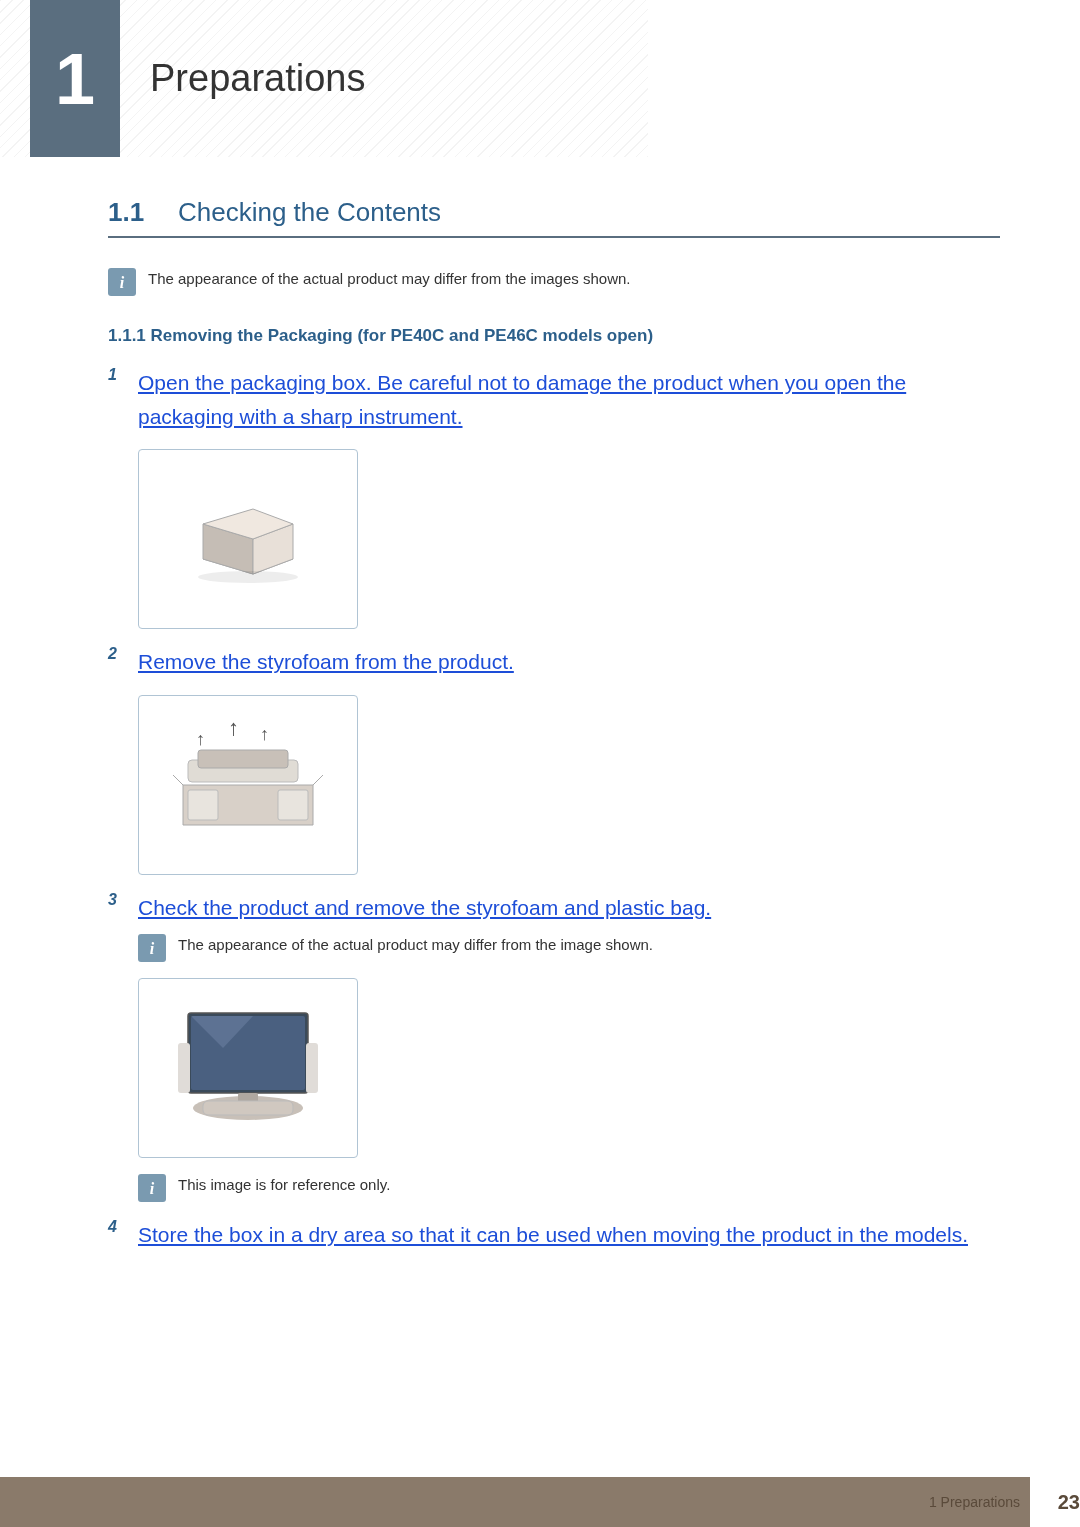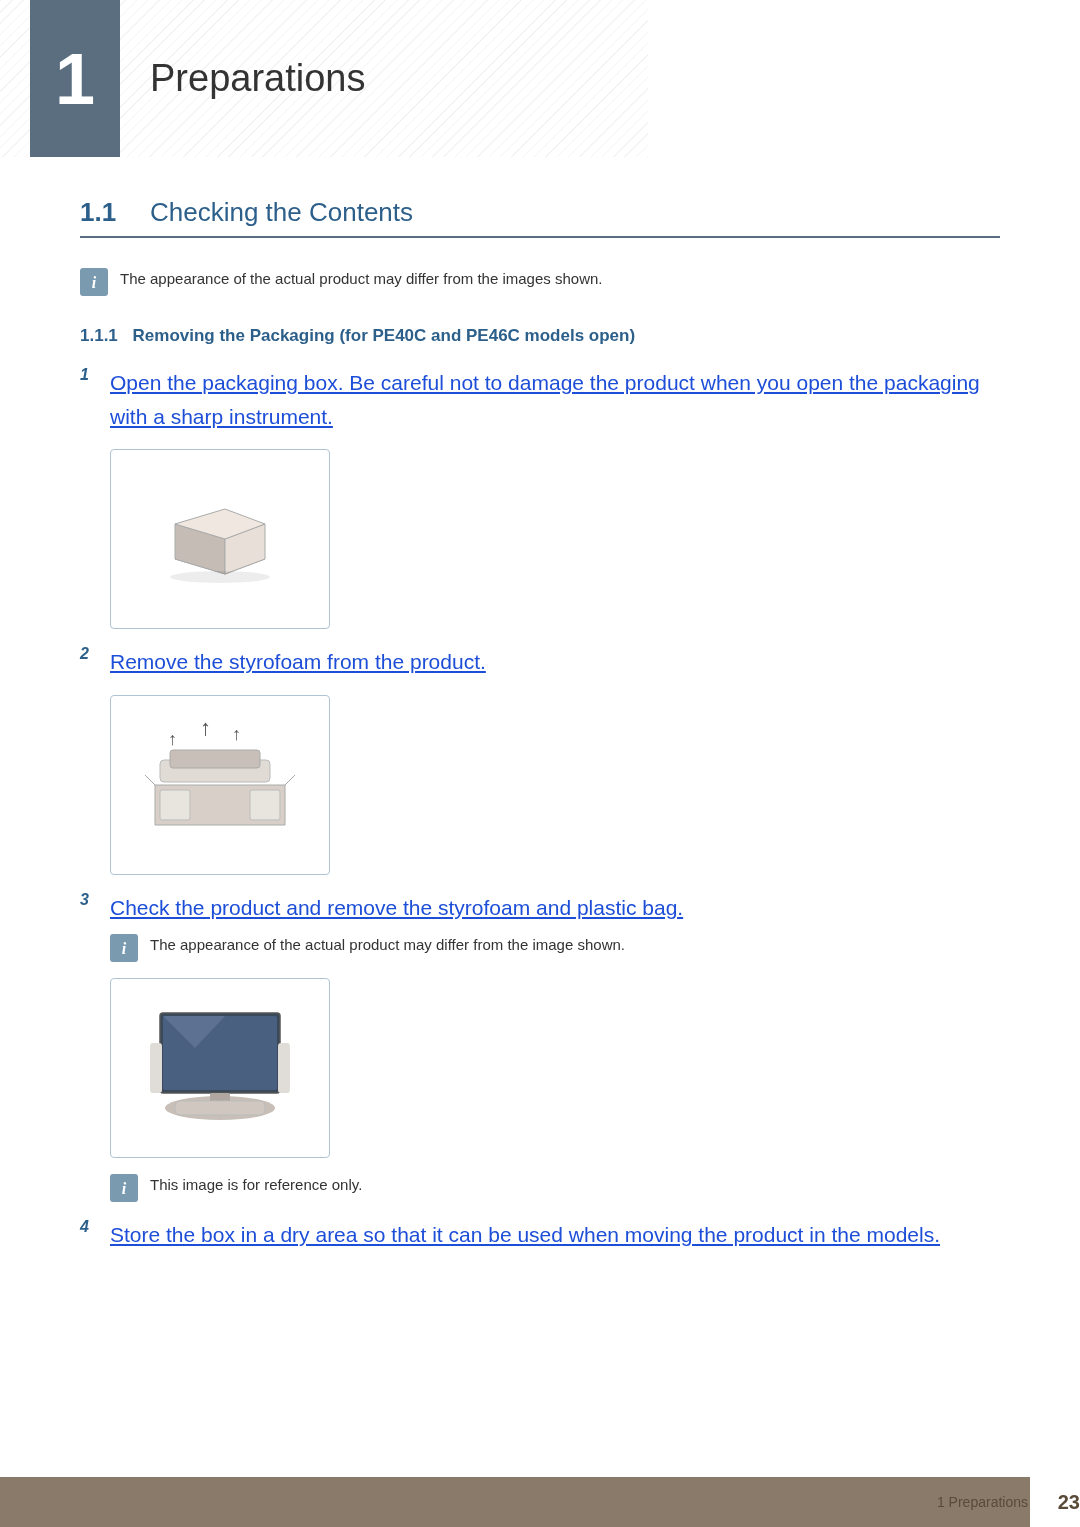--- a/index.html
+++ b/index.html
@@ -73,21 +73,21 @@
       position: relative;
       z-index: 2;
       font-size: 38px;
       font-weight: normal;
       color: #333;
       margin-left: 30px;
     }
 
     
     .content {
-      padding: 40px 80px 100px 80px;
+      padding: 40px 80px 100px 108px;
     }
 
     
     .section-heading {
       display: flex;
       align-items: center;
       margin-bottom: 30px;
       padding-bottom: 8px;
       border-bottom: 2px solid #5a6e7f;
     }
@@ -129,21 +129,20 @@
 
     
     .subsection-heading {
       font-size: 17px;
       font-weight: bold;
       color: #2c5f8a;
       margin: 20px 0 20px 0;
     }
 
     .subsection-number-inline {
-      margin-right: 10px;
     }
 
     
     .product-image-container {
       width: 220px;
       height: 180px;
       border: 1.5px solid #b0c4d4;
       border-radius: 4px;
       margin: 16px 0 16px 30px;
       display: flex;
@@ -163,21 +162,21 @@
       background: #8a7a6a;
       display: flex;
       align-items: center;
       justify-content: flex-end;
       padding-right: 0;
     }
 
     .footer-text {
       color: #5a4a3a;
       font-size: 14px;
-      margin-right: 2px;
+      margin-right: 10px;
     }
 
     .footer-page-badge {
       background: #fff;
       color: #5a4a3a;
       width: 50px;
       height: 50px;
       display: flex;
       align-items: center;
       justify-content: flex-end;

